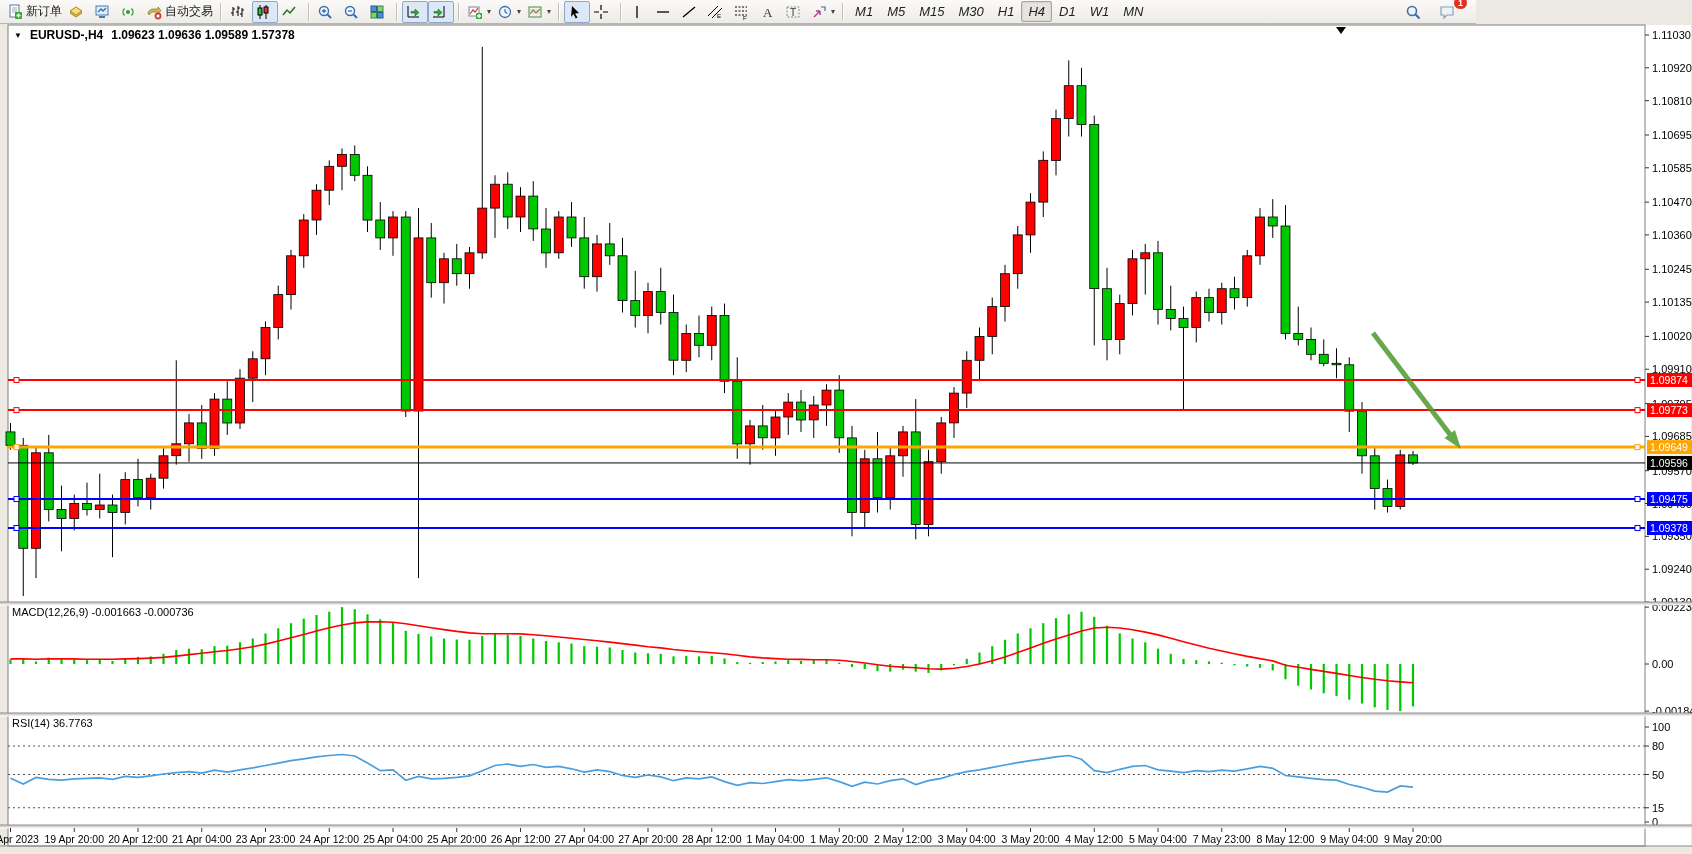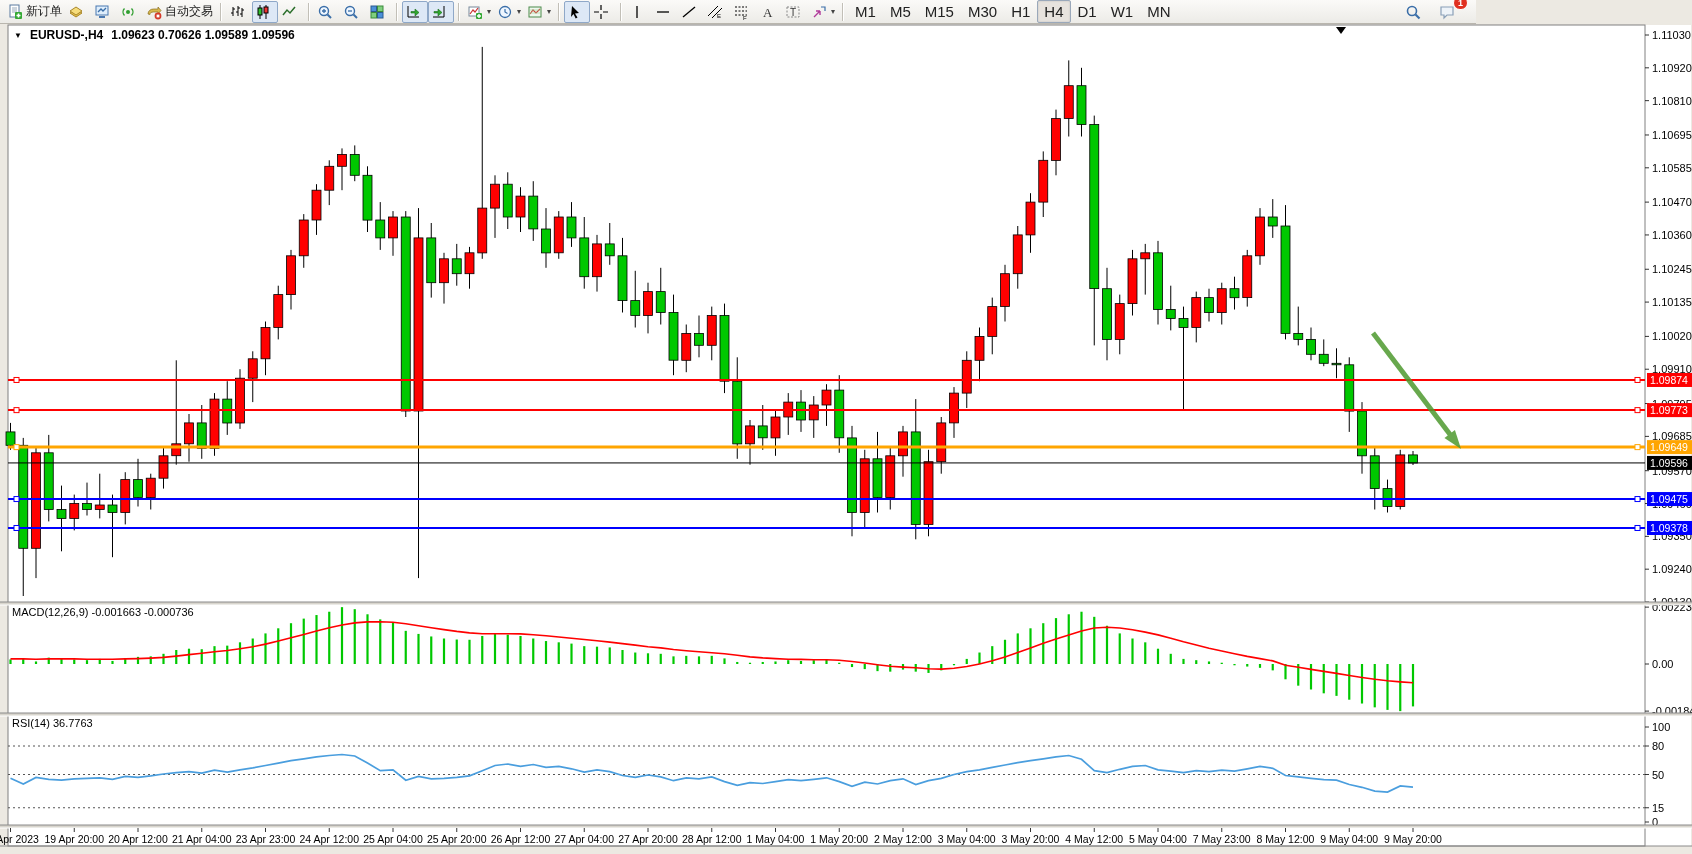--- a/index.html
+++ b/index.html
@@ -8,21 +8,21 @@
   .toolbar{position:absolute;left:0;top:0;width:1476px;height:24px;
     background:linear-gradient(#fbfaf8,#ecebe7);border-bottom:1px solid #b9b6ae;
     display:flex;align-items:center;padding:0 4px;box-sizing:border-box;}
   .tbtn{height:20px;min-width:20px;display:flex;align-items:center;gap:3px;padding:0 2px;
     border:1px solid transparent;border-radius:2px;cursor:default;}
   .tbtn.active{border:1px solid #8fa8c8;background:#dde8f6;}
   .tbtn svg{display:block;}
   .tbtn .lbl{font-size:12px;color:#1a1a1a;white-space:nowrap;}
   .tbtn .dd{font-size:8px;color:#444;margin-left:1px;}
   .tsep{width:1px;height:18px;background:#c2bfb7;border-right:1px solid #fff;margin:0 4px;}
-  .tf{font-size:15px;color:#222;padding:2px 6px;border:1px solid transparent;border-radius:2px;}
+  .tf{font-size:13px;color:#222;padding:2px 6px;border:1px solid transparent;border-radius:2px;font-style:italic;}
   .tf.active{border:1px solid #9aa8ba;background:#e7e3de;box-shadow:inset 0 0 2px #bbb;text-align:center;}
   .tright{margin-left:auto;display:flex;align-items:center;gap:8px;padding-right:10px;}
   .chatwrap{position:relative;}
   .badge{position:absolute;top:-6px;right:-7px;background:#e03020;color:#fff;font-size:9px;
     font-weight:bold;border-radius:8px;padding:1px 4px;border:1px solid #fff;}
   
   .chart-window{position:absolute;left:0;top:24px;width:1692px;height:830px;background:#ece9e2;}
   #chart-holder{position:absolute;left:0;top:0;}
   .chart-title{position:absolute;left:14px;top:4px;font-size:12px;font-weight:bold;color:#000;
     display:flex;gap:8px;align-items:center;}
@@ -791,17 +791,17 @@
             <text x="1285.5" y="819" text-anchor="middle">8 May 12:00</text>
             <line x1="1349.25" y1="804" x2="1349.25" y2="808" stroke="#000" stroke-width="0.8"></line>
             <text x="1349.25" y="819" text-anchor="middle">9 May 04:00</text>
             <line x1="1413" y1="804" x2="1413" y2="808" stroke="#000" stroke-width="0.8"></line>
             <text x="1413" y="819" text-anchor="middle">9 May 20:00</text>
           </g>
         </svg></div>
   <div class="chart-title">
     <span class="tri">▼</span>
     <span>EURUSD-,H4</span>
-    <span>1.09623 0.70626 1.09589 1.09596</span>
+    <span>1.09623 1.09636 1.09589 1.57378</span>
   </div>
 </div>
 
 </div>
 
 </body></html>

